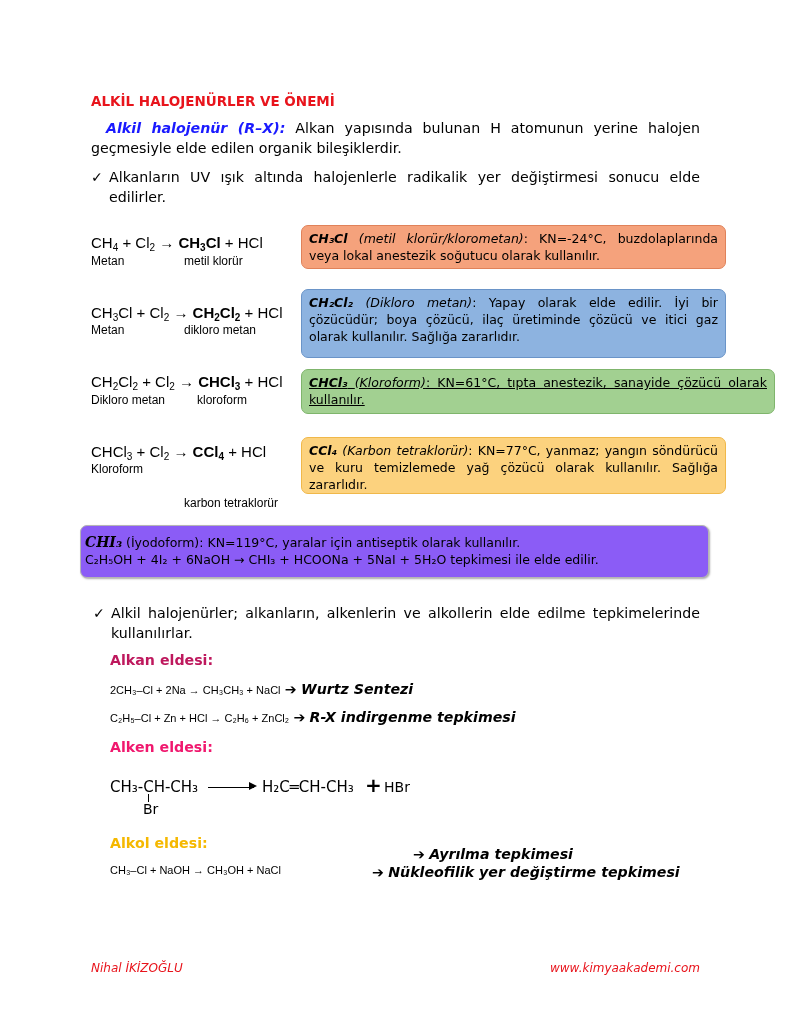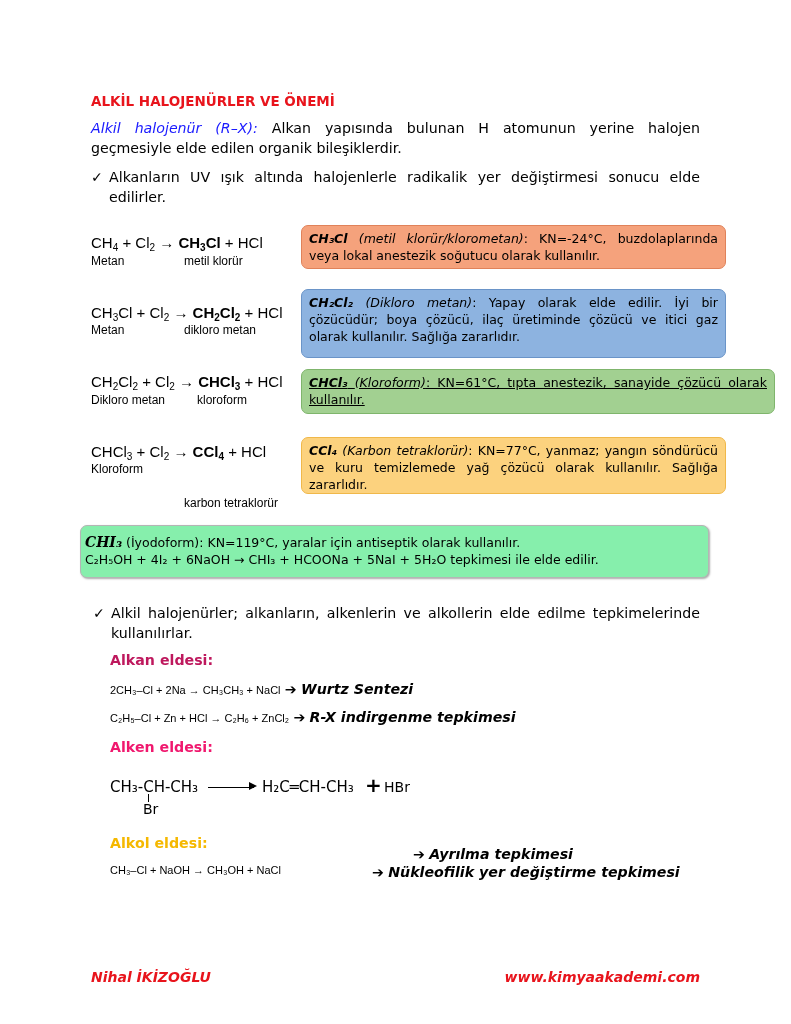--- a/index.html
+++ b/index.html
@@ -1,41 +1,41 @@
 <!DOCTYPE html>
 <html><head>
 <meta charset="utf-8">
 <style>
   html, body { margin:0; padding:0; background:#ffffff; }
   body { width:791px; height:1024px; position:relative; overflow:hidden;
          font-family:"DejaVu Sans", sans-serif; color:#000; font-size:13.5px; }
   .abs { position:absolute; }
   .title { left:91px; top:93px; color:#e8141c; font-weight:bold; font-size:13.5px; }
   .para { left:91px; width:609px; text-align:justify; line-height:20px; font-size:14.2px; }
-  .def-term { color:#1a1aff; font-weight:normal; font-style:italic; }
+  .def-term { color:#1a1aff; font-weight:bold; font-style:italic;margin-left:15px; }
   .eq { font-family:"Liberation Sans", sans-serif; font-size:15px; left:91px; }
   .eq b { }
   .sub { font-size:10px; vertical-align:-3px; }
   .lbl { font-family:"Liberation Sans", sans-serif; font-size:12px; }
   .box { border-radius:7px; padding:4px 7px; box-sizing:border-box;
          font-size:12.5px; line-height:17px; text-align:justify; }
   .box .term { font-weight:bold; font-style:italic; }
   .box .ital { font-style:italic; }
   .box-orange { left:301px; top:225px; width:425px; height:44px; background:#f5a27c; border:1px solid #e0825a; }
   .box-blue { left:301px; top:289px; width:425px; height:69px; background:#8db3e0; border:1px solid #6a94c8; }
   .box-green { left:301px; top:369px; width:474px; height:45px; background:#a2d091; border:1px solid #7fb56c;text-decoration:underline; }
   .box-yellow { left:301px; top:437px; width:425px; height:57px; background:#fcd27e; border:1px solid #f0b84a; }
-  .box-gray { left:80px; top:525px; width:629px; height:53px; background:#86efac; border:1px solid #b5b5b5;
+  .box-gray { left:80px; top:525px; width:629px; height:53px; background:#8b5cf6; border:1px solid #b5b5b5;
               box-shadow: 1px 1px 2px #aaa; font-size:12.5px; padding:8px 4px; line-height:17px; }
   .section-green { color:#be185d; font-weight:bold; font-size:14.2px; }
   .section-pink { color:#f0186e; font-weight:bold; font-size:14.2px; }
   .section-gold { color:#f5b800; font-weight:bold; font-size:14.2px; }
   .rx { font-family:"Liberation Sans", sans-serif; font-size:11px; }
   .rx-name { font-family:"DejaVu Sans", sans-serif; font-weight:bold; font-style:italic; font-size:14.2px; }
-  .footer { font-family:"DejaVu Sans", sans-serif; color:#e8141c; font-style:italic; font-weight:bold; font-size:14px;margin-top:8px; }
+  .footer { font-family:"DejaVu Sans", sans-serif; color:#e8141c; font-style:italic; font-weight:normal; font-size:12px; }
 </style>
 </head>
 <body>
 
 <div class="abs title">ALKİL HALOJENÜRLER VE ÖNEMİ</div>
 
 <div class="abs para" style="top:118px;">
   <span class="def-term">Alkil halojenür (R–X):</span><span> Alkan yapısında bulunan H atomunun yerine halojen geçmesiyle elde edilen organik bileşiklerdir.</span>
 </div>
 

